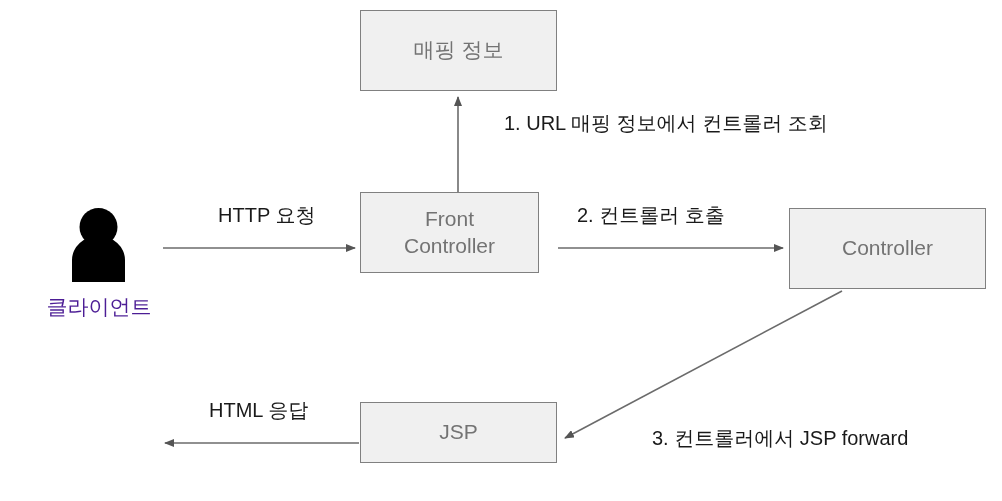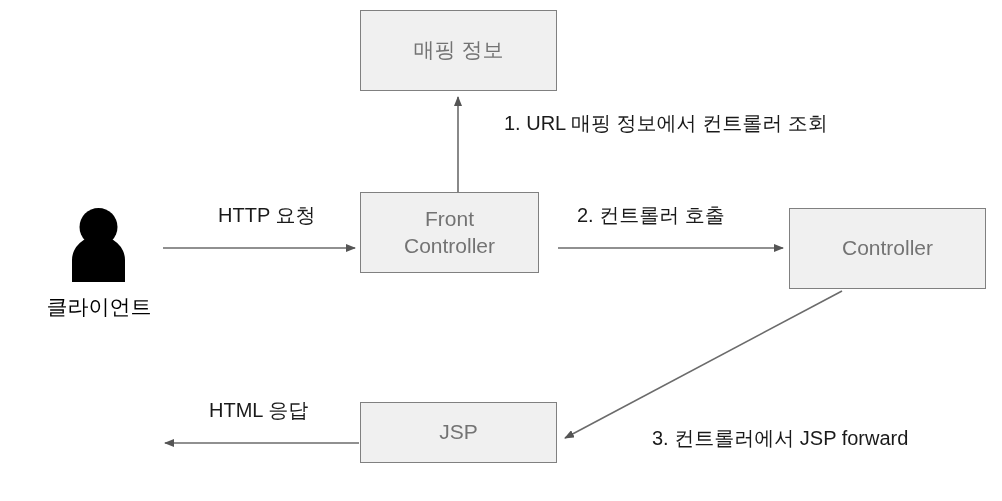--- a/index.html
+++ b/index.html
@@ -31,21 +31,21 @@
   }
   .edge-label {
     position: absolute;
     color: #1a1a1a;
     font-size: 20px;
     white-space: nowrap;
     line-height: 1;
   }
   .actor-label {
     position: absolute;
-    color: #000000;
+    color: #4c1d95;
     font-size: 21px;
     white-space: nowrap;
     line-height: 1;
     text-align: center;
   }
   svg.edge-layer {
     position: absolute;
     left: 0;
     top: 0;
     width: 1002px;

